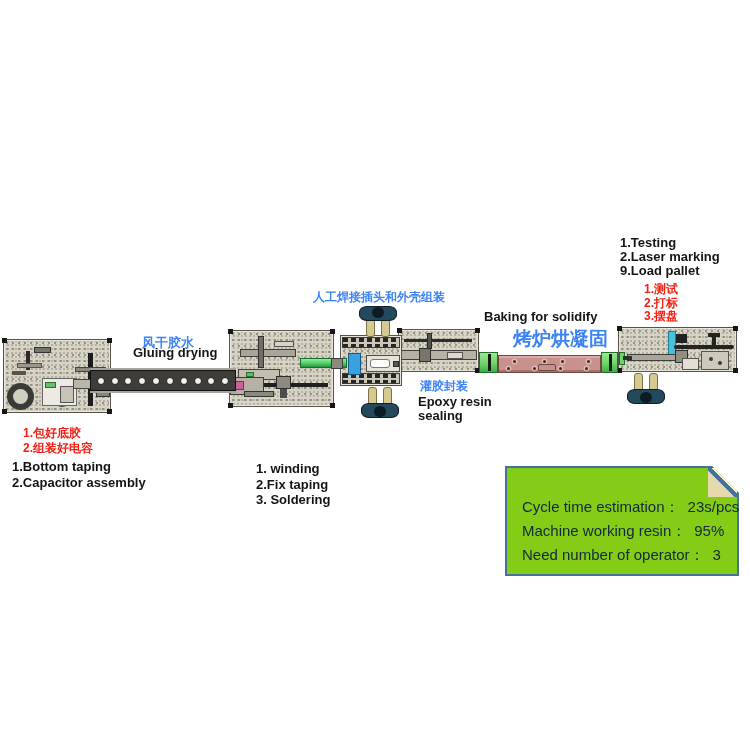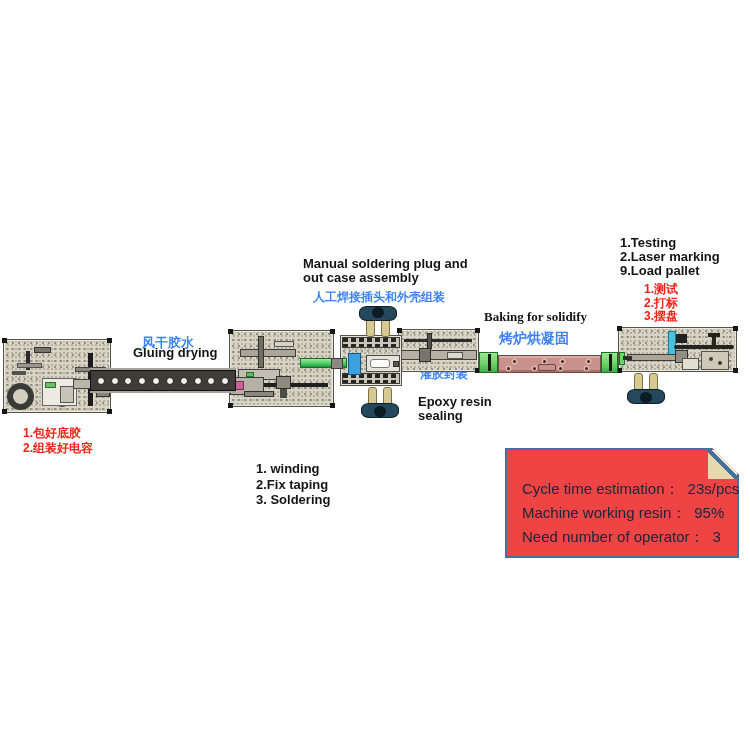--- a/index.html
+++ b/index.html
@@ -47,50 +47,52 @@
   .worker { position:absolute; width:38px; height:33px; z-index:6; }
   .worker .arm { position:absolute; width:9px; height:19px; background:#d6ca92; border:1px solid #7c7045; border-radius:3px; }
   .worker .body { position:absolute; left:0; width:38px; height:15px; background:#24485c; border:1px solid #0b1e29; border-radius:8px/6px; }
   .worker .head { position:absolute; left:13px; width:12px; height:11px; background:#0d1b24; border-radius:50%; }
   .worker.face-down .body { top:0; } .worker.face-down .head { top:1px; }
   .worker.face-down .arm.l { left:7px; top:12px; } .worker.face-down .arm.r { left:22px; top:12px; }
   .worker.face-up .body { bottom:0; } .worker.face-up .head { bottom:1px; }
   .worker.face-up .arm.l { left:7px; bottom:12px; } .worker.face-up .arm.r { left:22px; bottom:12px; }
 
   
-  #infoBox { position:absolute; left:505px; top:448px; width:234px; height:110px;
-    background:#ef4444; border:2px solid #44719f; z-index:8;
+  #infoBox { position:absolute; left:505px; top:466px; width:234px; height:110px;
+    background:#84cc16; border:2px solid #44719f; z-index:8;
     clip-path:polygon(0 0,calc(100% - 27px) 0,100% 27px,100% 100%,0 100%); }
   #infoBox .fold { position:absolute; top:0; right:0; width:29px; height:29px;
     background:linear-gradient(to bottom left,#f8f1d3 0 44%,#44719f 44% 54%,#e6d9ad 54% 100%); }
   #infoBox .lines { position:absolute; left:15px; top:27px; }
   .info-line { font-size:15px; line-height:24px; color:#17253d; white-space:nowrap; }
   .info-line .val { margin-left:8px; } .z7 { z-index:7; position:absolute; }
 </style>
 </head>
 <body>
 
 <div id="stage">
 
   <div class="lbl-en" style="left:123px;top:346px;margin-left:10px;">Gluing drying</div>
   <div class="lbl-zh" style="left:142px;top:336px;font-size:13px;">风干胶水</div>
 
-  <div class="lbl-en" style="left:303px;top:257px;">Manual  soldering plug and
-out  case assembly</div>
   <div class="lbl-zh" style="left:313px;top:291px;">人工焊接插头和外壳组装</div>
 
-  <div class="lbl-zh" style="left:420px;top:368px;text-align:center;">灌胶封装</div>
+  <div class="lbl-zh" style="left:420px;top:380px;text-align:center;">灌胶封装</div>
   <div class="lbl-en" style="left:418px;top:395px;width:86px;white-space:normal;">Epoxy resin sealing</div>
 
-  <div class="lbl-en" style="left:484px;top:310px;font-family:Liberation Serif, serif;">Baking for solidify</div>
-  <div class="lbl-zh" style="left:499px;top:332px;font-size:14px;text-align:right;">烤炉烘凝固</div>
+  <div class="lbl-en" style="left:484px;top:310px;">Baking for solidify</div>
+  <div class="lbl-zh" style="left:513px;top:332px;font-size:19px;text-align:right;">烤炉烘凝固</div>
 
   <div class="list-zh" style="left:23px;top:426px;line-height:14.5px;">
     <div>1.包好底胶</div>
     <div>2.组装好电容</div>
+  </div>
+  <div class="list-en" style="left:12px;top:459px;">
+    <div>1.Bottom taping</div>
+    <div>2.Capacitor assembly</div>
   </div>
 
   <div class="list-en" style="left:256px;top:461px;">
     <div>1. winding</div>
     <div>2.Fix taping</div>
     <div>3. Soldering</div>
   </div>
 
   <div class="list-en" style="left:620px;top:236px;line-height:14px;">
     <div>1.Testing</div>

